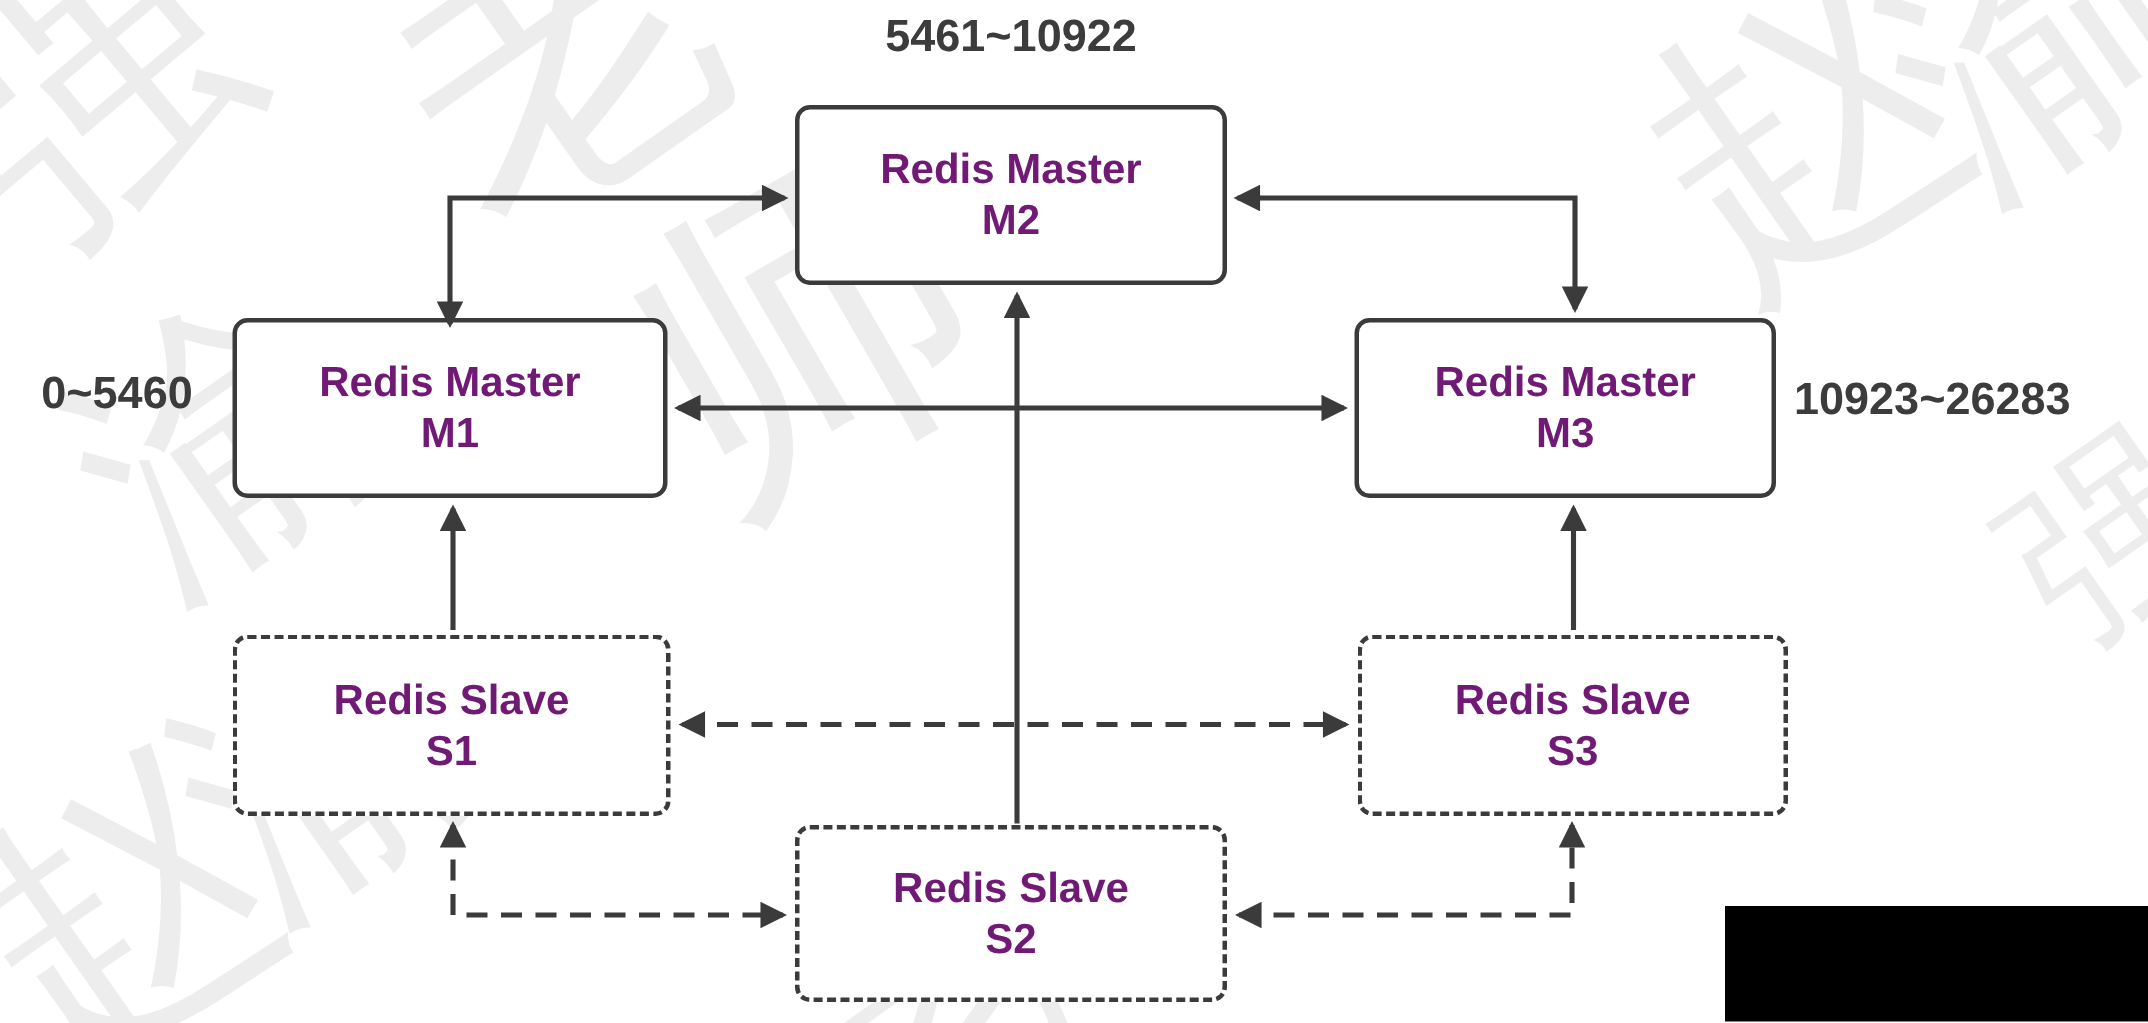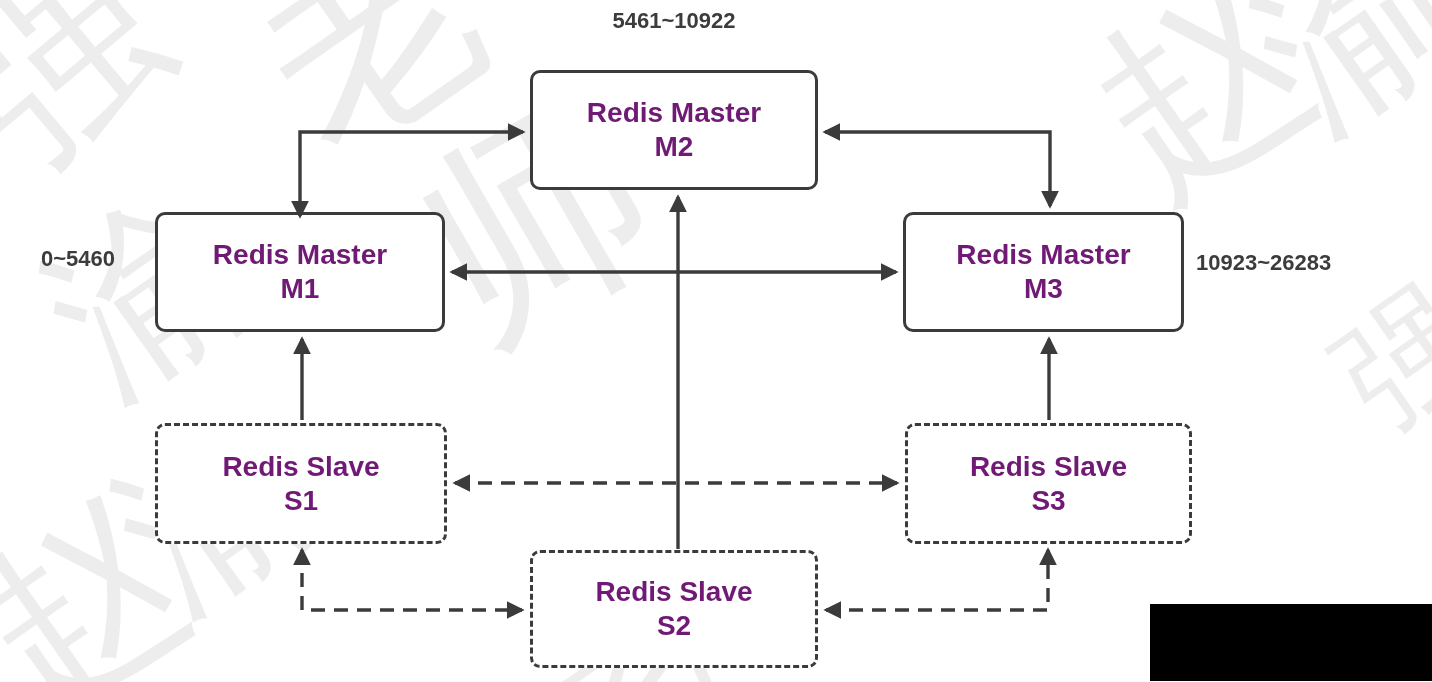--- a/index.html
+++ b/index.html
@@ -42,21 +42,21 @@
     font-size: 28px;
     line-height: 34px;
     color: #701a75;
     letter-spacing: 0px;
     white-space: nowrap;
   }
   
   .slot-label {
     position: absolute;
     font-weight: bold;
-    font-size: 22px;
+    font-size: 30px;
     color: #3c3c3c;
     z-index: 2;
     white-space: nowrap;
   }
   
   #connectors {
     position: absolute;
     left: 0; top: 0;
     width: 1432px; height: 682px;
     z-index: 3;

